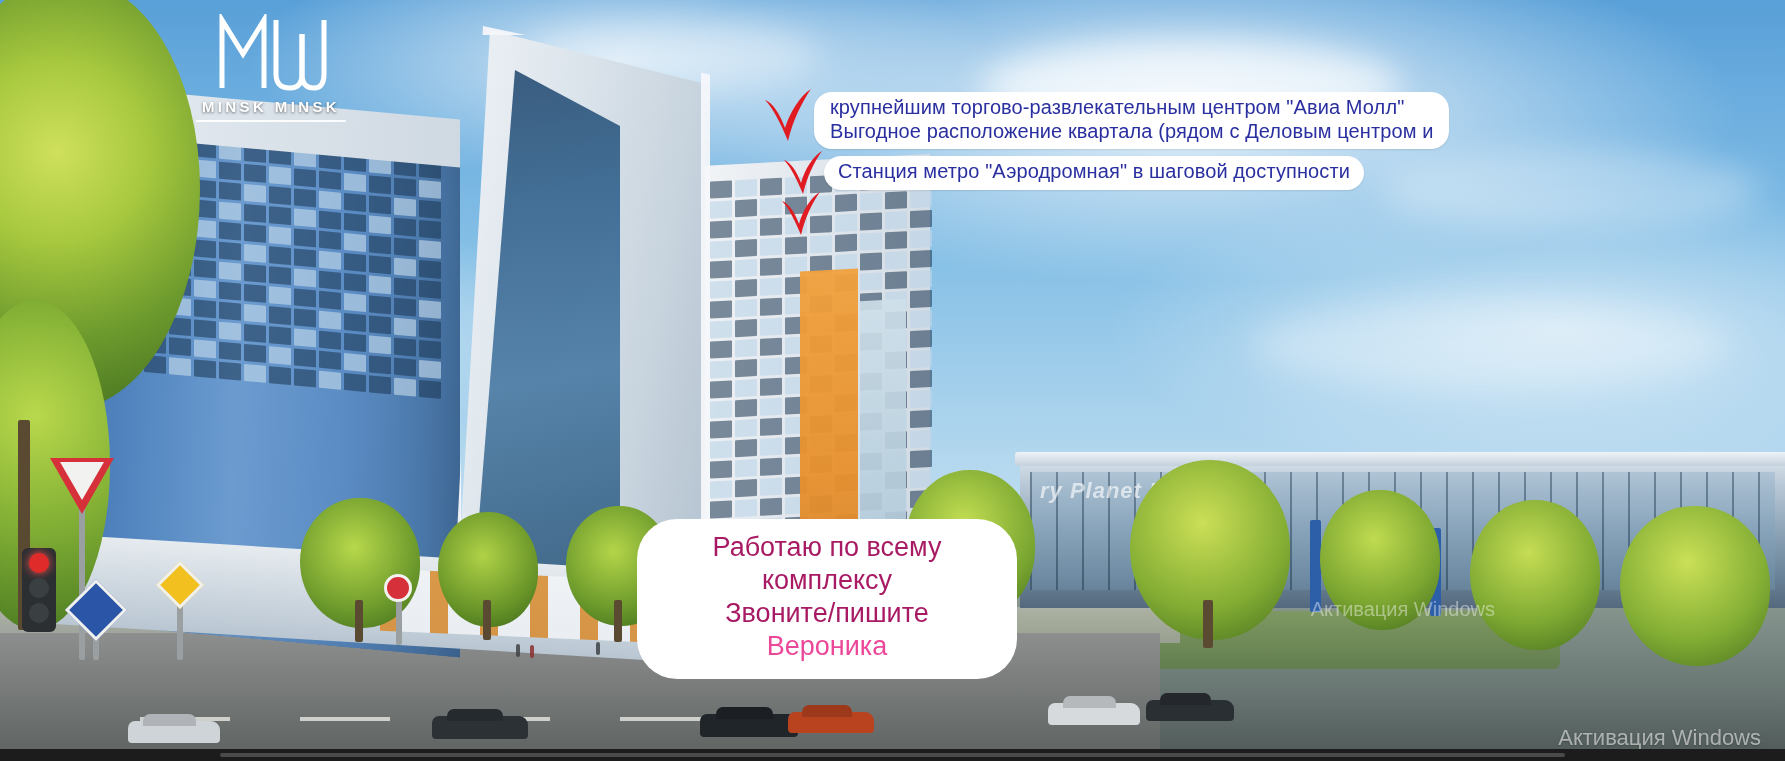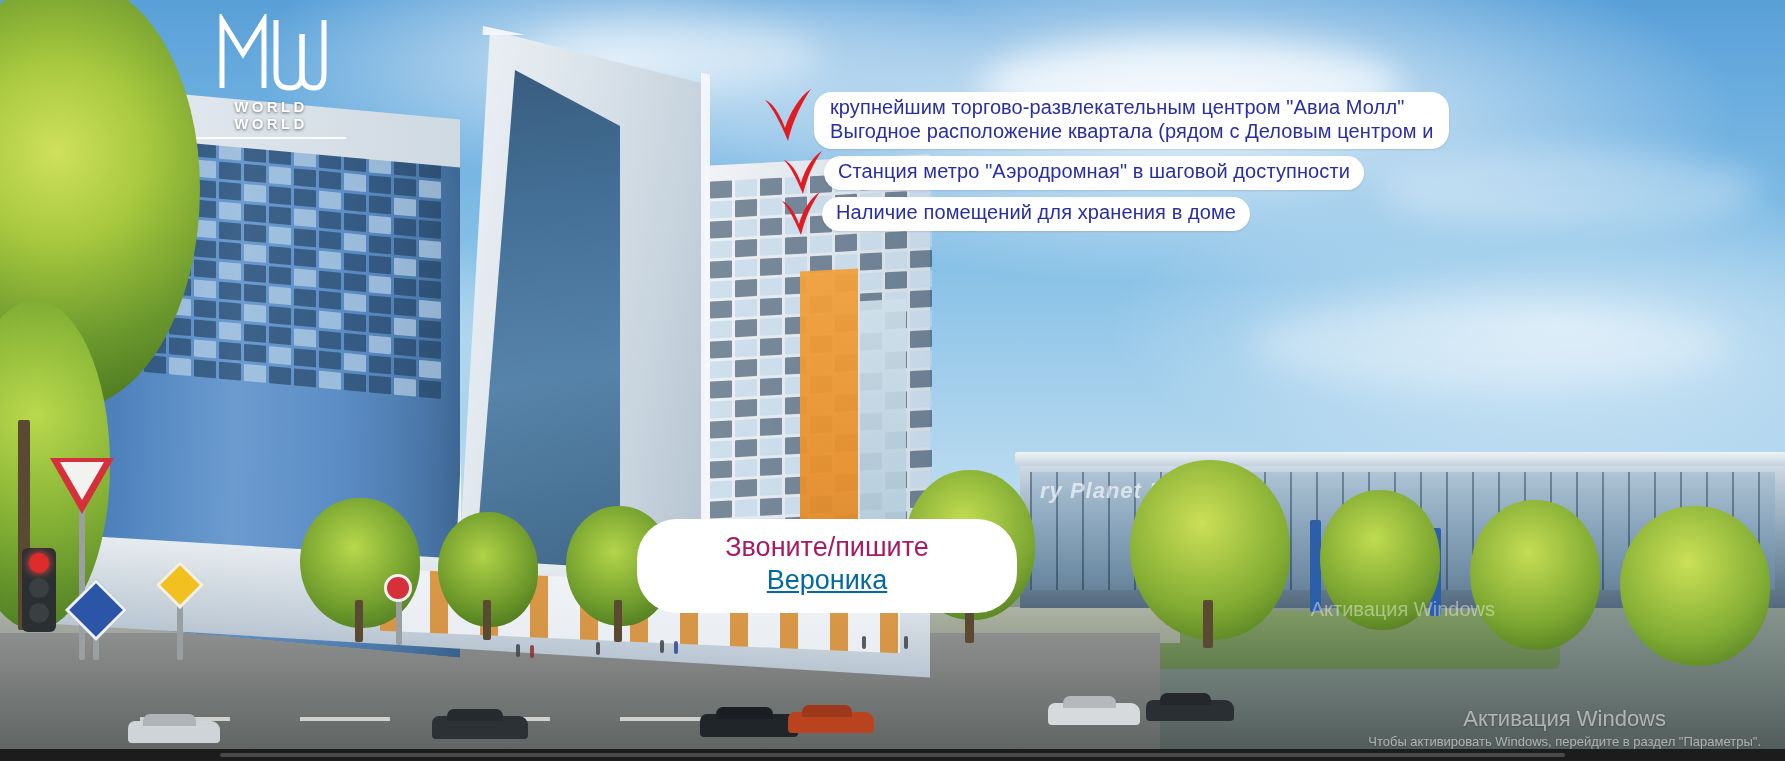--- a/index.html
+++ b/index.html
@@ -144,21 +144,21 @@
           color:#2a2fa0; font-size:20px; line-height:1.18; letter-spacing:.1px;
           box-shadow:0 1px 2px rgba(0,0,0,.10); }
   .pill.two { border-radius:18px; padding:4px 16px 6px; }
 
   
   .contact { position:absolute; left:637px; top:519px; width:380px;
              background:#ffffff; border-radius:40px; padding:12px 20px 16px;
              text-align:center; color:#b51b6e; font-size:27px; line-height:1.22; }
   .contact .l1 { color:#a81a64; }
   .contact .l2 { color:#a81a64; }
-  .contact .l3 { color:#0369a1;text-decoration:underline; }
+  .contact .l3 { color:#ec4899; }
 
   
   .wm { position:absolute; right:24px; bottom:10px; text-align:center; color:rgba(255,255,255,.55);
         text-shadow:0 1px 2px rgba(0,0,0,.25); font-family:"Liberation Sans",sans-serif; }
   .wm .t1 { font-size:22px; line-height:1.25; }
   .wm .t2 { font-size:13px; line-height:1.3; margin-top:2px; }
   .wm2 { position:absolute; right:290px; bottom:140px; color:rgba(255,255,255,.42); font-size:20px; }
 
   
   .bottombar { position:absolute; left:0; right:0; bottom:0; height:12px; background:#1c1c1c; }
@@ -638,21 +638,21 @@
   <div class="logo">
     <div class="mark">
       <svg width="118" height="78" viewBox="0 0 118 78" aria-hidden="true">
         <g fill="none" stroke="#ffffff" stroke-width="5" stroke-linejoin="miter">
           <path d="M10 74 L10 6 L31 40 L52 6 L52 74"></path>
           <path d="M64 6 L64 60 Q64 74 78 74 Q90 74 90 60 L90 20"></path>
           <path d="M90 20 L90 60 Q90 74 102 74 Q112 74 112 60 L112 6"></path>
         </g>
       </svg>
     </div>
-    <div class="name">WORLD WORLD</div>
+    <div class="name">MINSK MINSK</div>
     <div class="rule"></div>
   </div>
 
 
   <div class="bullets">
 
     <div class="brow">
       <div class="check" style="width:52px;flex:0 0 52px;height:56px;margin-top:-4px;">
         <svg width="52" height="56" viewBox="0 0 52 56">
             <path d="M3 12 C10 14 18 26 23 40 C28 24 38 8 49 1 C40 14 31 32 26 53 C19 36 11 20 3 12 Z" fill="#e01b22"></path>
@@ -673,34 +673,33 @@
       <div class="pill">Станция метро "Аэродромная" в шаговой доступности</div>
     </div>
 
 
     <div class="brow" style="margin-left:18px;margin-bottom:5px;">
       <div class="check">
         <svg width="42" height="46" viewBox="0 0 42 46">
             <path d="M2 10 C8 12 15 21 19 33 C23 19 31 6 40 1 C32 12 25 27 21 44 C15 30 9 17 2 10 Z" fill="#e01b22"></path>
           </svg>
       </div>
-      <div class="pill">Наличие помещений для хранения в доме</div>
     </div>
 
 
   </div>
 
   <div class="contact">
+    <div class="l1">Работаю по всему комплексу</div>
     <div class="l2">Звоните/пишите</div>
     <div class="l3">Вероника</div>
   </div>
 
   <div class="wm2">Активация Windows</div>
   <div class="wm">
     <div class="t1">Активация Windows</div>
-    <div class="t2">Чтобы активировать Windows, перейдите в раздел "Параметры".</div>
   </div>
 
   <div class="bottombar">
     <div class="track"></div>
   </div>
 
 </div>
 
 </body></html>

